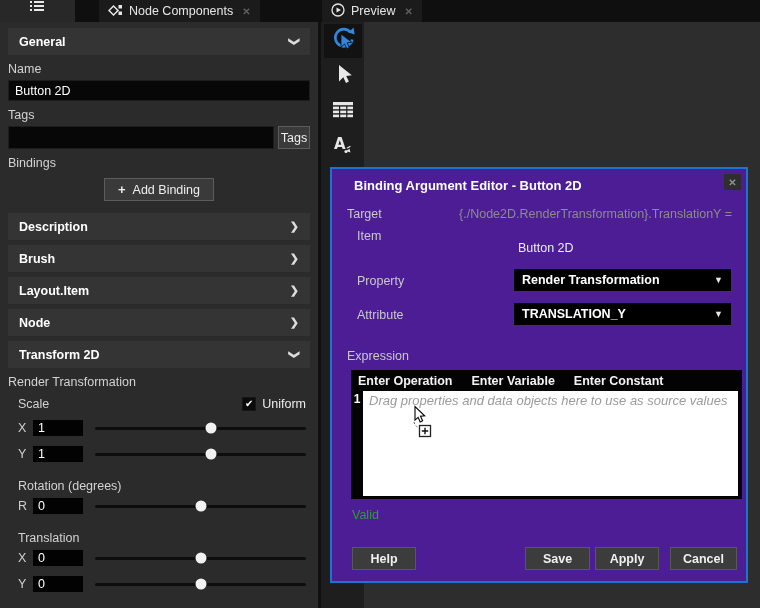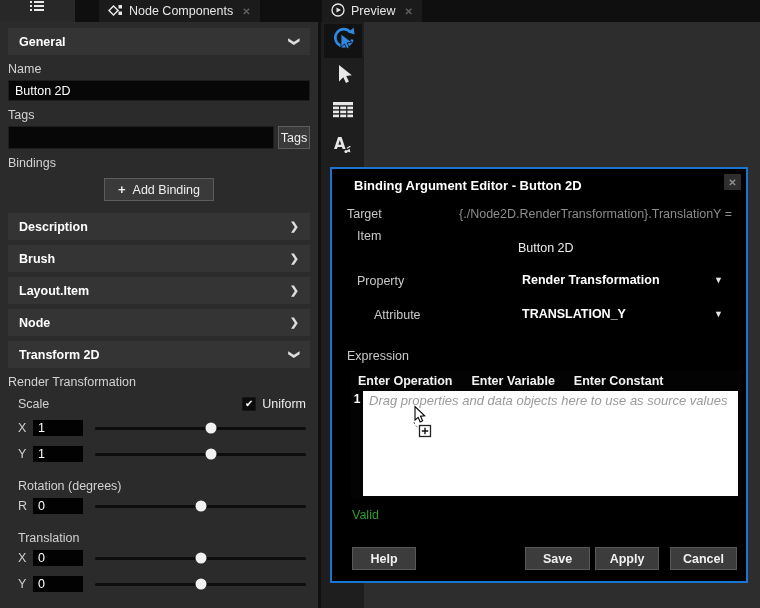--- a/index.html
+++ b/index.html
@@ -63,21 +63,21 @@
   .toolstrip { position:absolute; left:318px; top:22px; width:46px; height:586px;
                background:#1e1e1e; border-left:3px solid #101010; padding-top:2px; }
   .tool { width:38px; height:34px; display:flex; align-items:center; justify-content:center;
           margin:0 auto 1px; }
   .tool.active { background:#121212; }
   .viewport { position:absolute; left:364px; top:22px; width:396px; height:586px;
               background:#2d2d2d; }
 
   
   .dialog { position:absolute; left:330px; top:167px; width:418px; height:416px;
-            background:#000000; border:2px solid #1a74d0; z-index:5; font-size:12.5px; }
+            background:#4c1d95; border:2px solid #1a74d0; z-index:5; font-size:12.5px; }
   .dlg-title { position:absolute; left:22px; top:9px; font-weight:bold; font-size:13px; color:#fff; }
   .dlg-close { position:absolute; right:5px; top:5px; width:17px; height:16px; background:#2e2e2e;
                color:#909090; display:flex; align-items:center; justify-content:center;
                font-size:10px; font-weight:bold; }
   .dlg-label { position:absolute; color:#c9c9c9; }
   .dlg-value { position:absolute; color:#ededed; }
   .dlg-value.dim { color:#8c8c8c; }
   .dropdown { position:absolute; left:182px; width:217px; height:22px; background:#000;
               display:flex; align-items:center; justify-content:space-between;
               padding:0 8px; color:#fff; font-weight:bold; }
@@ -299,21 +299,21 @@
 
     <div class="dlg-label" style="left:25px; top:60px">Item</div>
     <div class="dlg-value" style="left:186px; top:72px">Button 2D</div>
 
     <div class="dlg-label" style="left:25px; top:105px">Property</div>
     <div class="dropdown" style="top:100px">
       <span>Render Transformation</span>
       <span class="caret">▼</span>
     </div>
 
-    <div class="dlg-label" style="left:42px; top:139px">Attribute</div>
+    <div class="dlg-label" style="left:25px; top:139px">Attribute</div>
     <div class="dropdown" style="top:134px">
       <span>TRANSLATION_Y</span>
       <span class="caret">▼</span>
     </div>
 
     <div class="dlg-label" style="left:15px; top:180px">Expression</div>
 
     <div class="expr-editor">
       <div class="expr-menu">
         <span class="expr-menu-item">Enter Operation</span>

